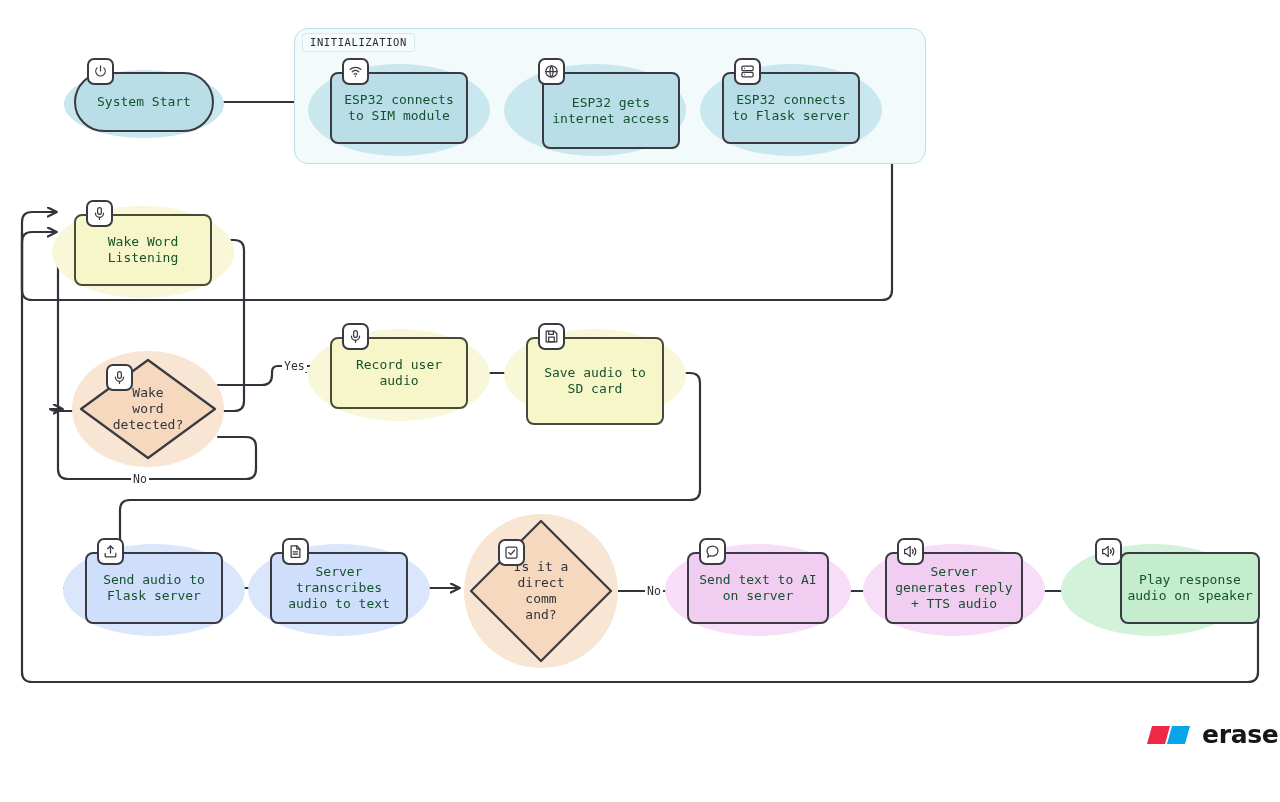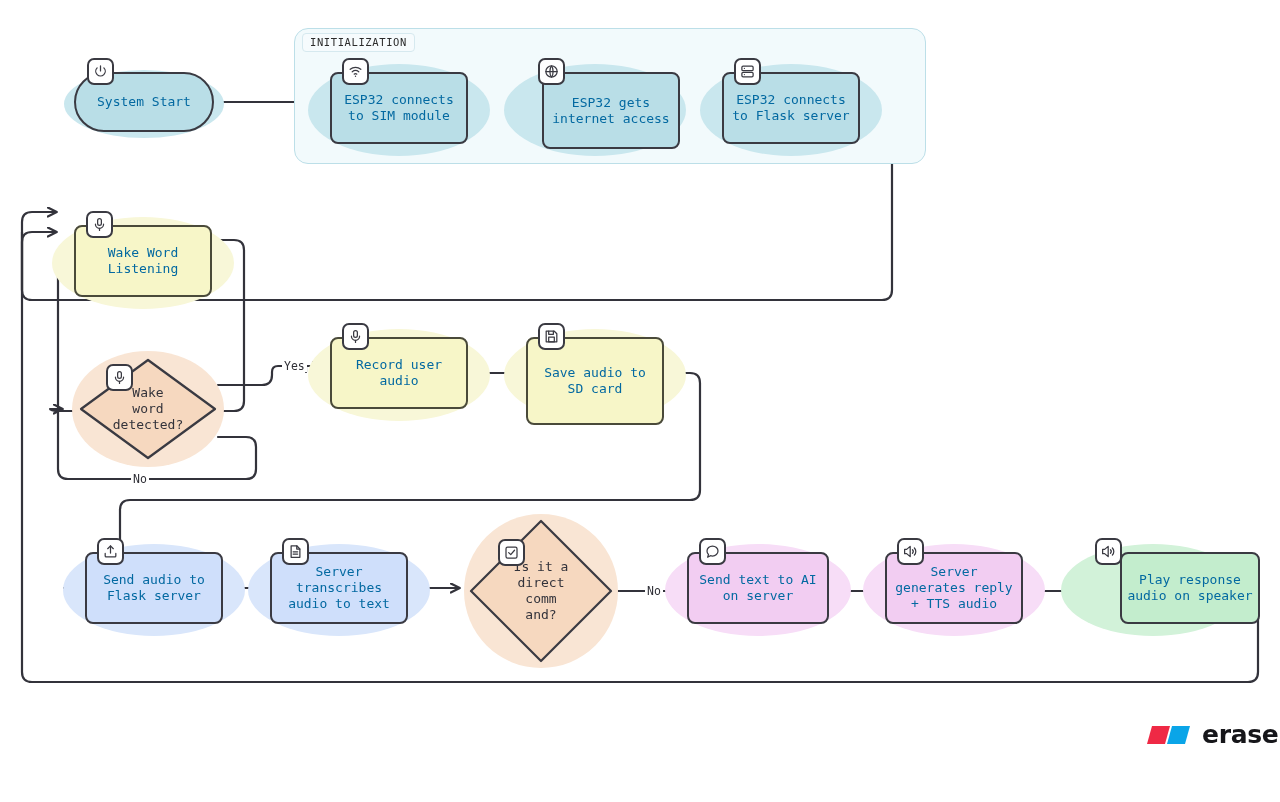--- a/index.html
+++ b/index.html
@@ -63,21 +63,21 @@
     display: flex;
     align-items: center;
     justify-content: center;
     z-index: 2;
   }
   .box.pill { border-radius: 999px; }
   .box .label {
     font-family: "DejaVu Sans Mono", monospace;
     font-size: 13px;
     line-height: 16px;
-    color: #0369a1;
+    color: #14532d;
     text-align: center;
     white-space: pre;
   }
   .diamond-wrap {
     position: absolute;
     z-index: 2;
   }
   .diamond-wrap svg { position:absolute; left:0; top:0; overflow: visible;}
   .diamond-label {
     position: absolute;
@@ -247,21 +247,21 @@
     <div class="icon-chip" style="left:12px; top:-14px;">
       <svg width="15" height="15" viewBox="0 0 24 24" fill="none" stroke="#3a3a42" stroke-width="2" stroke-linecap="round" stroke-linejoin="round">
         <rect x="3" y="3.5" width="18" height="7.2" rx="2"></rect>
         <rect x="3" y="13.3" width="18" height="7.2" rx="2"></rect>
         <circle cx="7" cy="7.1" r="0.95" fill="#3a3a42" stroke="none"></circle>
         <circle cx="7" cy="16.9" r="0.95" fill="#3a3a42" stroke="none"></circle>
       </svg>
     </div>
   </div>
 
-  <div class="node" style="left:74px; top:225px; width:138px; height:92px;border-radius:29px;">
+  <div class="node" style="left:74px; top:214px; width:138px; height:92px;border-radius:29px;">
     <div class="halo" style="left:-22px; top:-8px; width:182px; height:92px; background:#f8f7d8;"></div>
     <div class="box" style="left:0; top:0; width:138px; height:72px; background:#f7f6c8; border-color:#4a4a3a;">
       <span class="label">Wake Word
 Listening</span>
     </div>
     <div class="icon-chip" style="left:12px; top:-14px;">
       <svg width="15" height="15" viewBox="0 0 24 24" fill="none" stroke="#3a3a42" stroke-width="2" stroke-linecap="round" stroke-linejoin="round">
         <rect x="9" y="2.5" width="6" height="11" rx="3"></rect>
         <path d="M5.5 11.5 A6.5 6.5 0 0 0 18.5 11.5"></path>
         <path d="M12 18 L12 21.5"></path>

